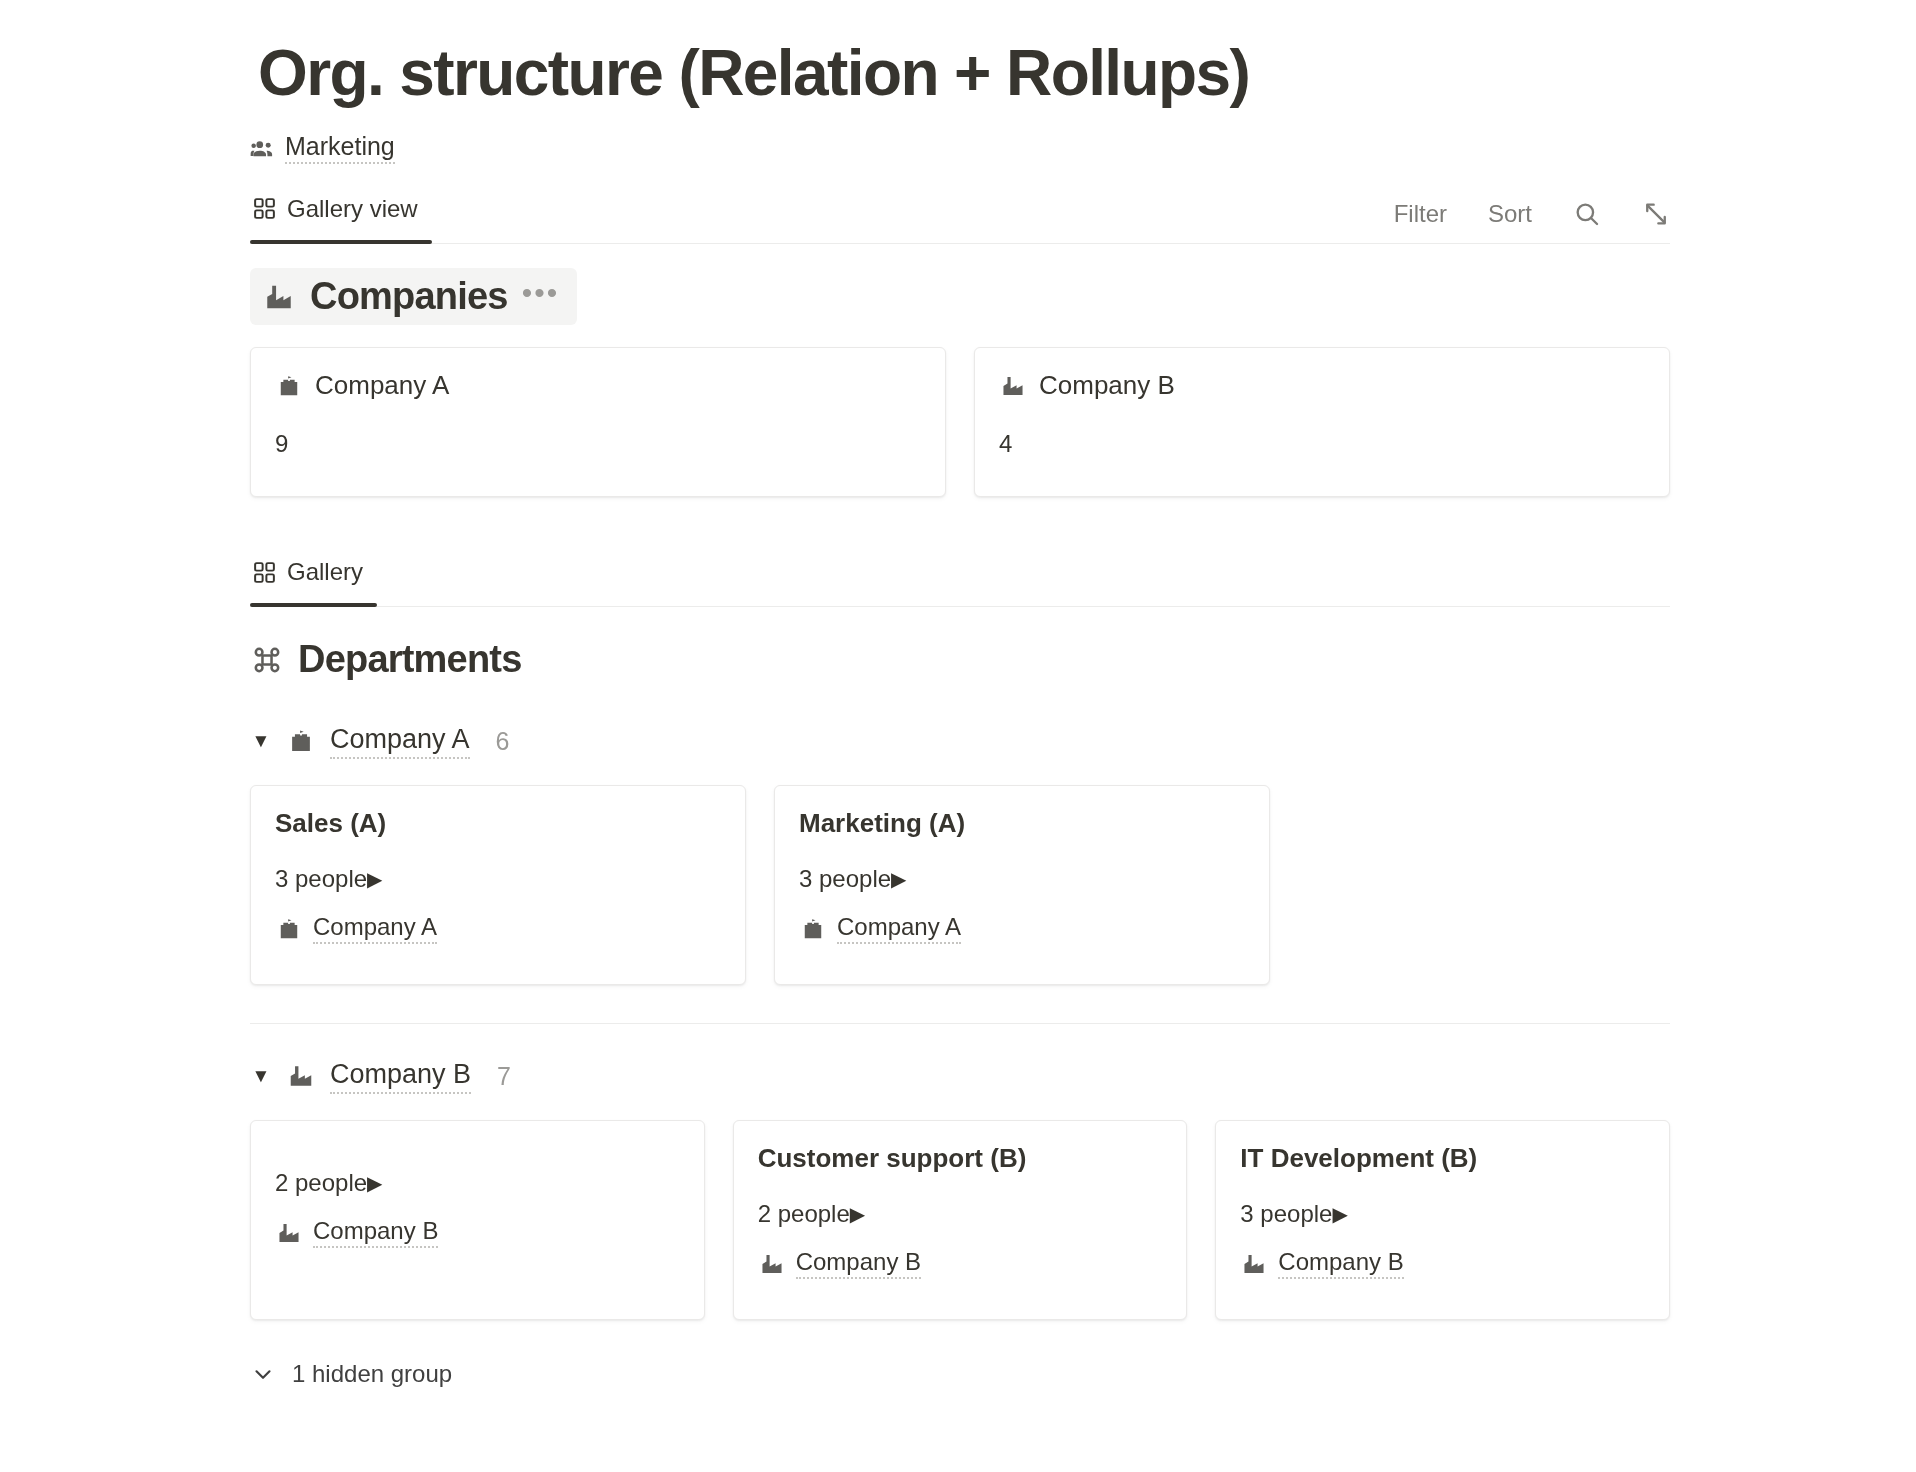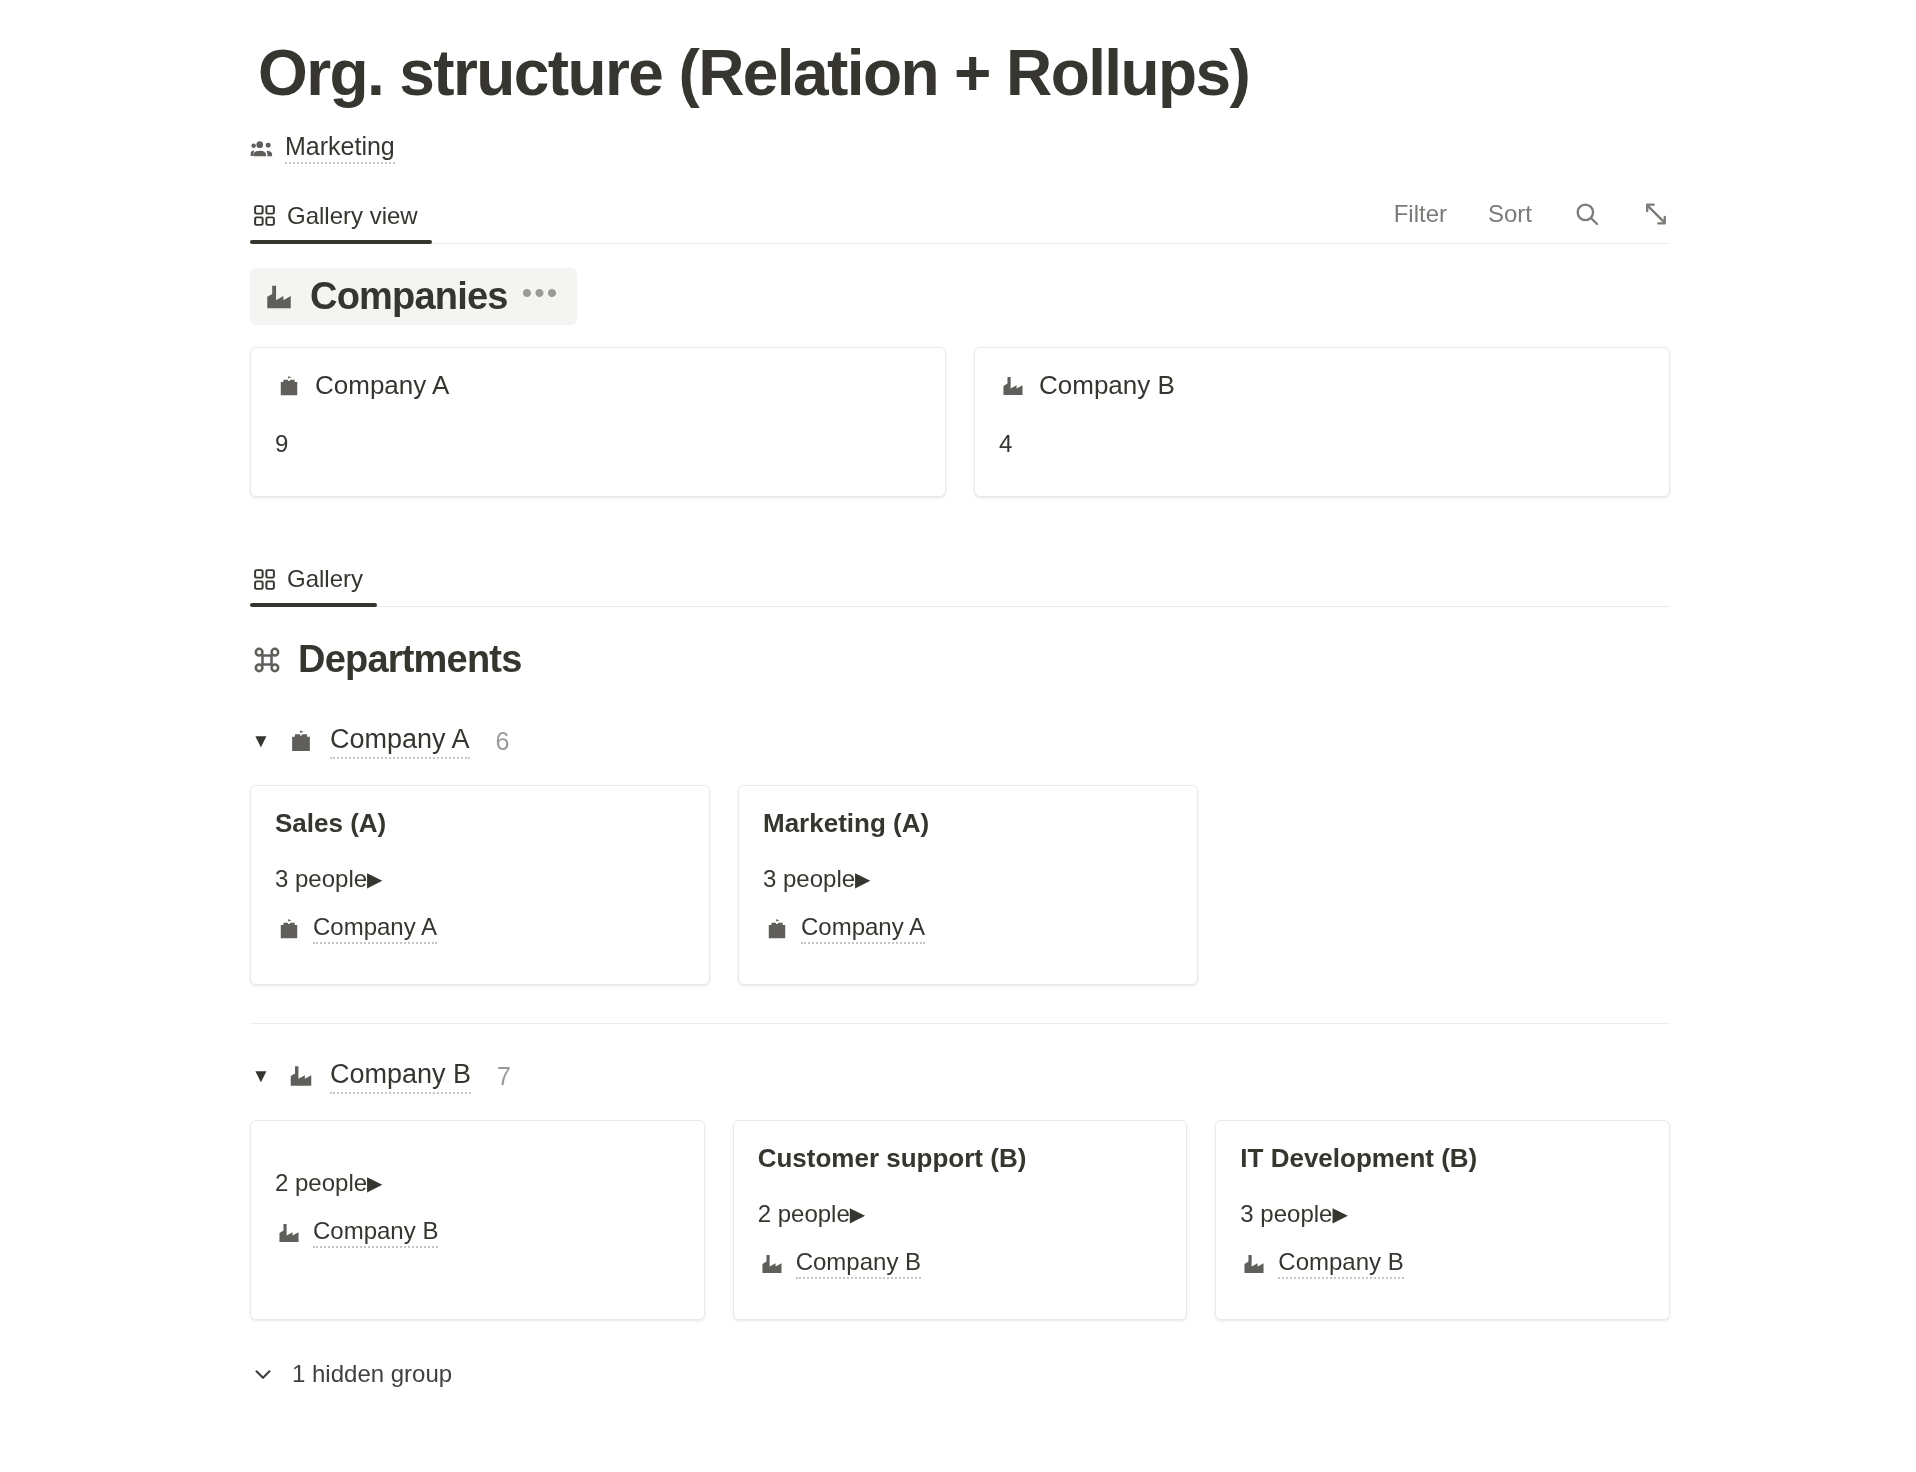--- a/index.html
+++ b/index.html
@@ -71,21 +71,20 @@
     margin-top: 22px;
     display: flex;
     align-items: flex-end;
     justify-content: space-between;
     border-bottom: 1px solid #ececeb;
     height: 56px;
     position: relative;
   }
   .viewtabs {
     display: flex;
-    align-items: flex-end;
     height: 100%;
   }
   .viewtab {
     display: flex;
     align-items: center;
     gap: 10px;
     padding: 0 14px 13px 2px;
     font-size: 24px;
     color: #37352f;
     position: relative;
@@ -161,21 +160,21 @@
     cursor: pointer;
   }
 
   
   .gallery {
     display: flex;
     gap: 28px;
     margin-top: 22px;
   }
   .gallery.cols2 > .card { width: 696px; }
-  .gallery.cols3 > .card { width: 460px; }
+  .gallery.cols3 > .card { width: 496px; }
 
   .card {
     border: 1px solid #eae9e8;
     border-radius: 6px;
     background: #ffffff;
     box-shadow: 0 1px 2px rgba(15,15,15,0.06), 0 2px 5px rgba(15,15,15,0.04);
     padding: 22px 24px 24px 24px;
     min-height: 150px;
   }
   .card.tall { min-height: 200px; }

